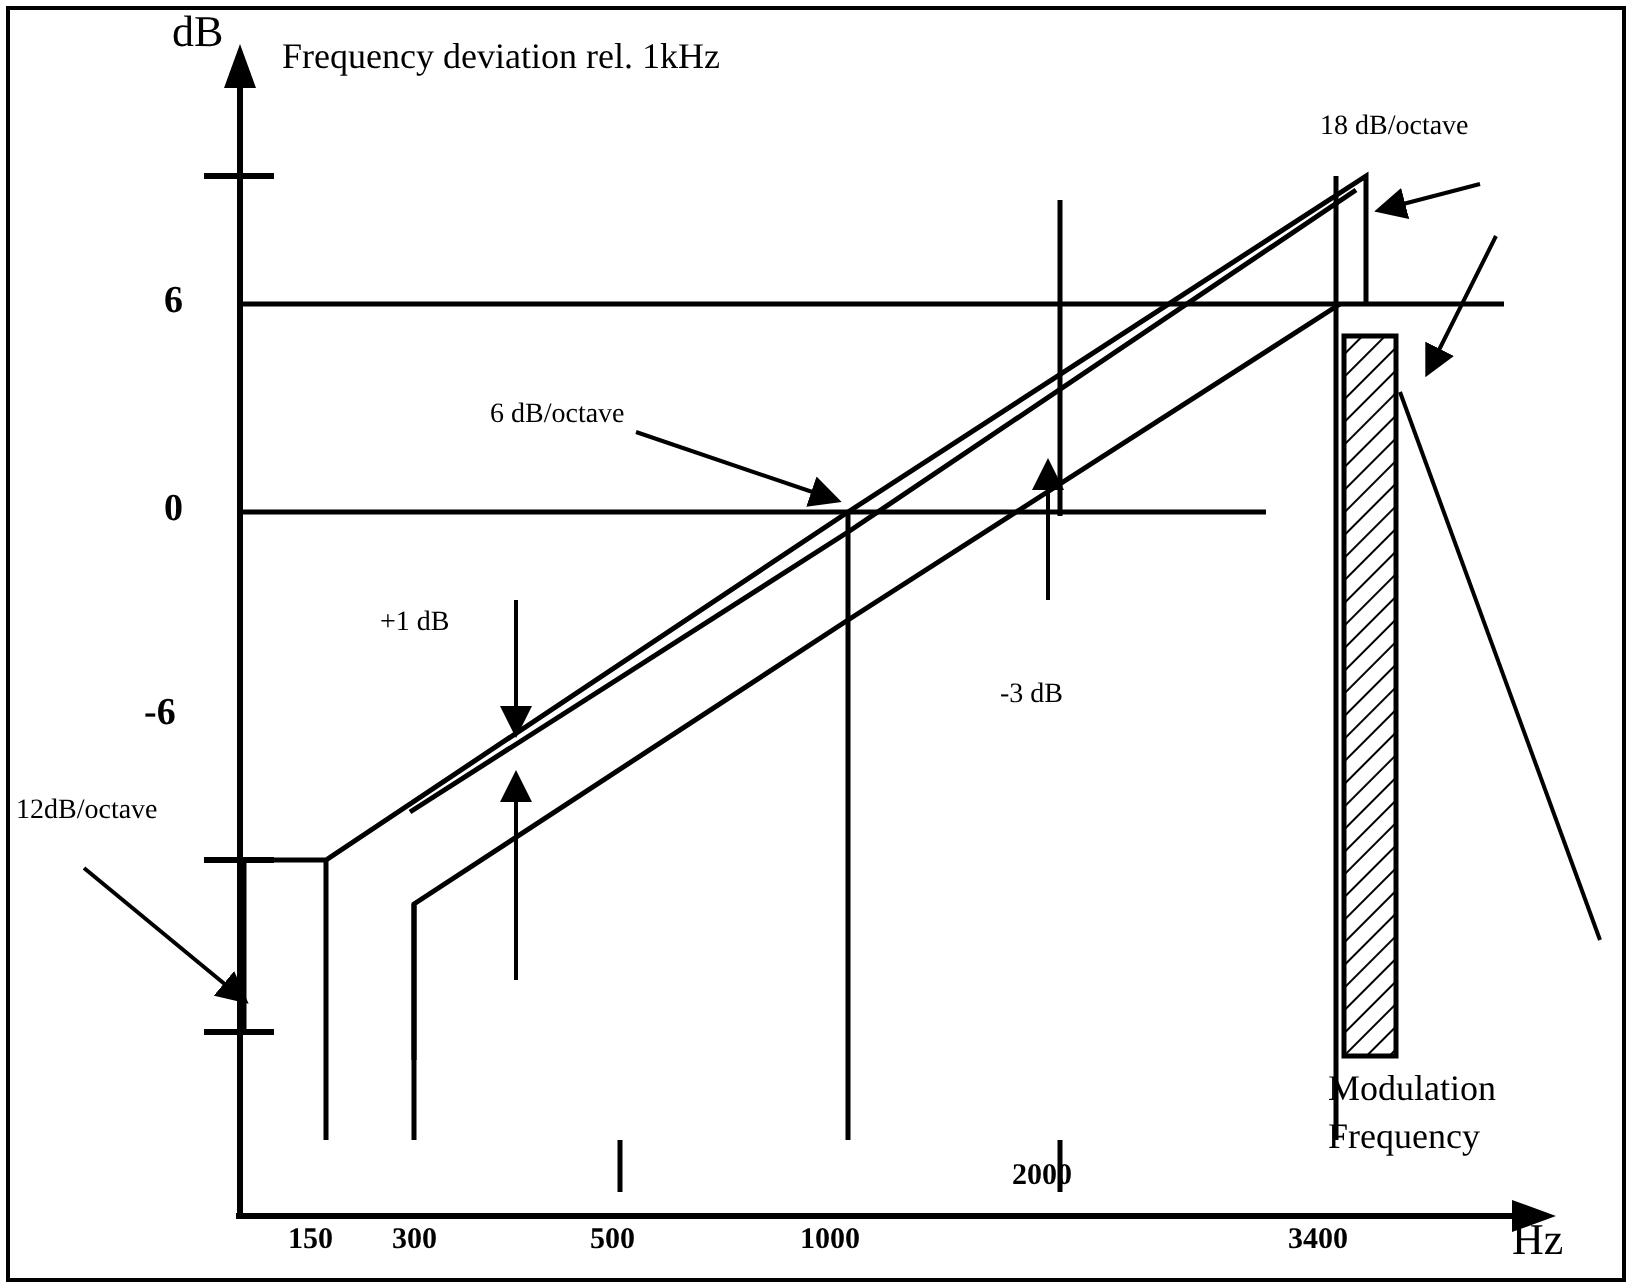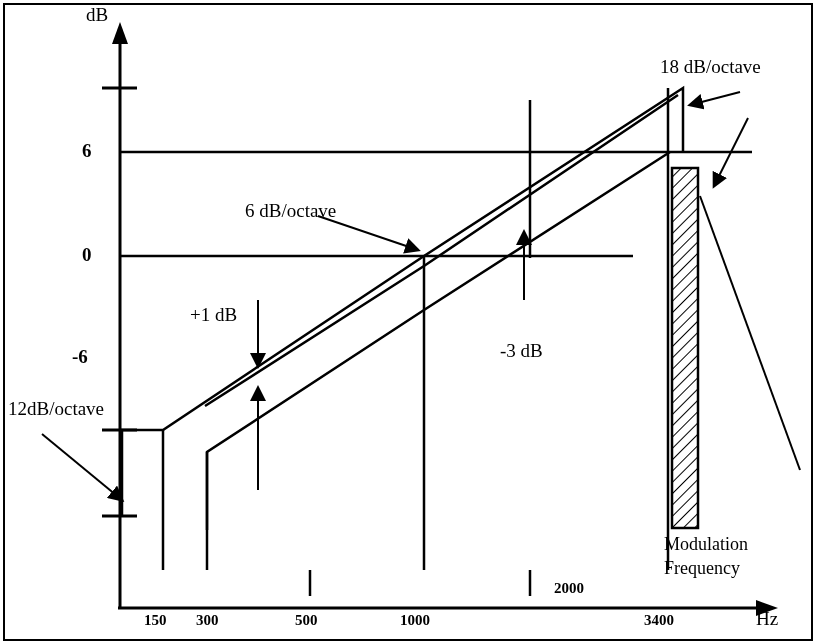--- a/index.html
+++ b/index.html
@@ -25,25 +25,25 @@
     width: 816px;
     height: 644px;
   }
   .lbl {
     position: absolute;
     white-space: pre;
     font-family: "Liberation Serif", serif;
     color: #000000;
     line-height: 1.12;
   }
-  .lbl-axis-unit { font-size: 19px; }
+  .lbl-axis-unit { font-size: 22px; }
   .lbl-title { font-size: 18px; }
   .lbl-tick { font-size: 19px; font-weight: bold; }
   .lbl-xtick { font-size: 15px; font-weight: bold; }
-  .lbl-ann { font-size: 19px; text-align: right; }
+  .lbl-ann { font-size: 14px; text-align: right; }
   .lbl-mod { font-size: 18px; font-family: Liberation Serif, serif; }
 </style>
 </head>
 <body>
 
 <div id="page">
 
   <svg id="chart-svg" viewBox="0 0 816 644">
     <defs>
       <pattern id="hatch" width="8" height="8" patternTransform="rotate(45)" patternUnits="userSpaceOnUse">
@@ -122,30 +122,31 @@
       <line x1="42" y1="434" x2="122" y2="500" stroke="#000000" stroke-width="2" marker-end="url(#arrowsm)"></line>
       <line x1="318" y1="216" x2="418" y2="250" stroke="#000000" stroke-width="2" marker-end="url(#arrowsm)"></line>
       <line x1="740" y1="92" x2="690" y2="105" stroke="#000000" stroke-width="2" marker-end="url(#arrowsm)"></line>
       <line x1="748" y1="118" x2="714" y2="186" stroke="#000000" stroke-width="2" marker-end="url(#arrowsm)"></line>
       <line x1="700" y1="196" x2="800" y2="470" stroke="#000000" stroke-width="2"></line>
     </g>
   </svg>
 
   <div class="lbl lbl-axis-unit" style="left:86px; top:4px;">dB</div>
 
+  <div class="lbl lbl-title" style="left:141px; top:18px;">Frequency deviation rel. 1kHz</div>
 
   <div class="lbl lbl-tick" style="left:82px; top:140px;">6</div>
   <div class="lbl lbl-tick" style="left:82px; top:244px;">0</div>
   <div class="lbl lbl-tick" style="left:72px; top:346px;">-6</div>
 
   <div class="lbl lbl-xtick" style="left:144px; top:612px;">150</div>
   <div class="lbl lbl-xtick" style="left:196px; top:612px;">300</div>
   <div class="lbl lbl-xtick" style="left:295px; top:612px;">500</div>
   <div class="lbl lbl-xtick" style="left:400px; top:612px;">1000</div>
-  <div class="lbl lbl-xtick" style="left:506px; top:580px;margin-left:48px;">2000</div>
+  <div class="lbl lbl-xtick" style="left:506px; top:580px;">2000</div>
   <div class="lbl lbl-xtick" style="left:644px; top:612px;">3400</div>
 
   <div class="lbl lbl-axis-unit" style="left:756px; top:608px;text-align:center;">Hz</div>
 
   <div class="lbl lbl-ann" style="left:8px; top:398px;">12dB/octave</div>
 
   <div class="lbl lbl-ann" style="left:245px; top:200px;">6 dB/octave</div>
 
   <div class="lbl lbl-ann" style="left:660px; top:56px;">18 dB/octave</div>
 

